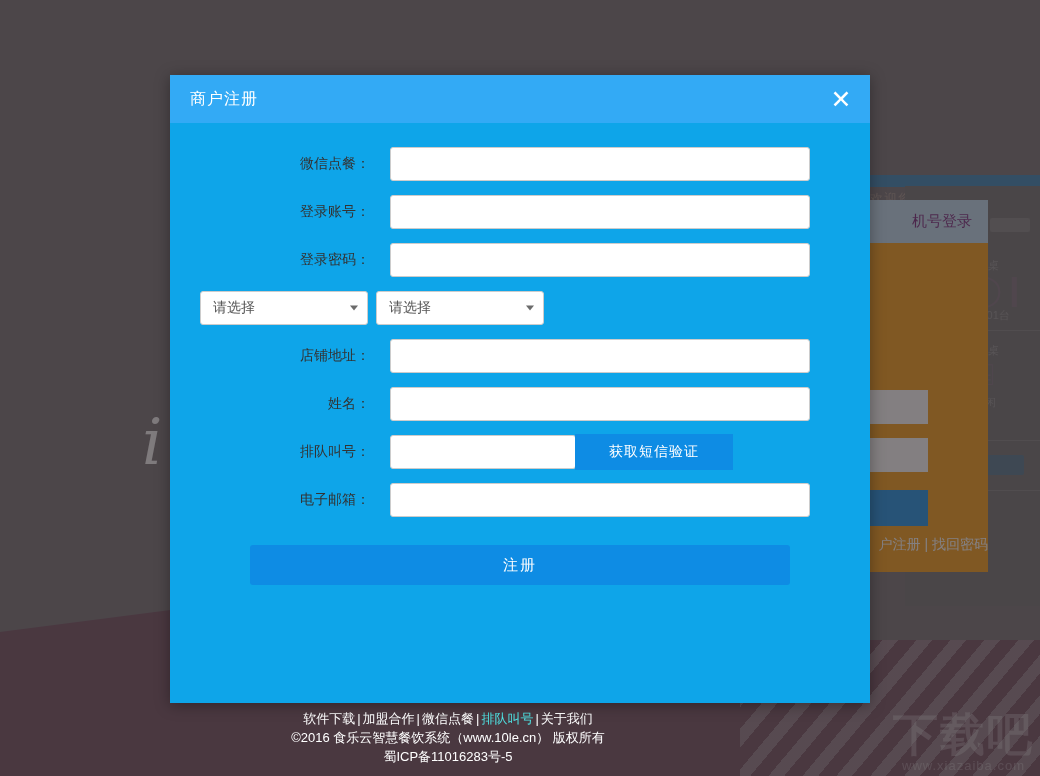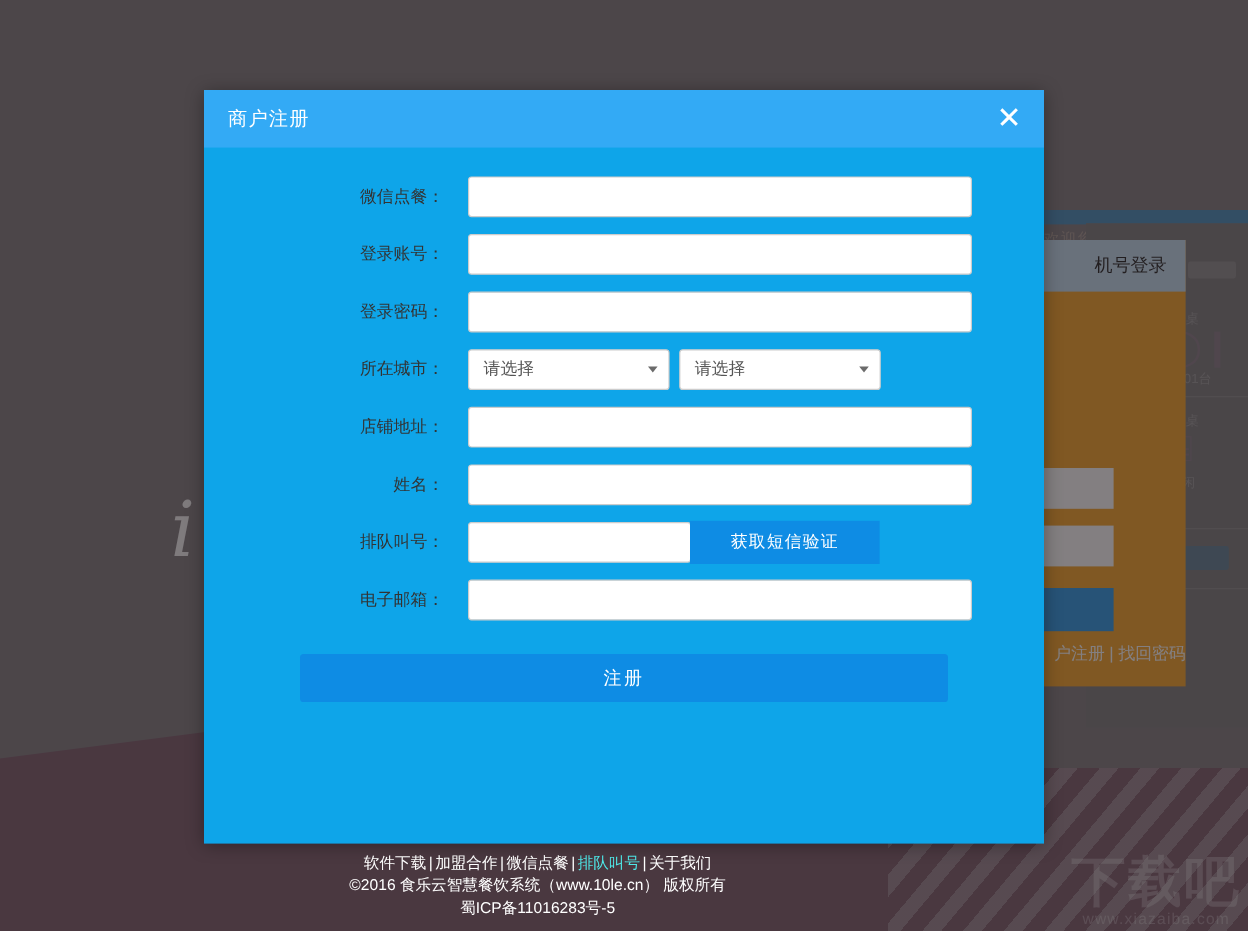--- a/index.html
+++ b/index.html
@@ -120,21 +120,21 @@
   .bg-login-tabbar {
     position: absolute;
     left: 0; top: 0;
     width: 246px; height: 43px;
     background: #bcd9ee;
   }
   .bg-login-tab-label {
     position: absolute;
     right: 16px; top: 12px;
     font-size: 15px;
-    color: #000000;
+    color: #701a75;
     white-space: nowrap;
   }
   .bg-login-field {
     position: absolute;
     right: 60px;
     width: 190px; height: 34px;
     background: #ffffff;
   }
   .bg-login-btn {
     position: absolute;
@@ -467,21 +467,20 @@
       </div>
 
       <div class="form-row">
         <div class="form-label">登录密码：</div>
         <div class="form-control">
           <input class="text-input" type="password" value="" style="">
         </div>
       </div>
 
       <div class="form-row">
-        <div class="form-label">所在城市：</div>
         <div class="form-control">
           <div class="select-wrap">
             <div class="select-box">请选择</div>
             <span class="select-caret"></span>
           </div>
           <div class="select-wrap">
             <div class="select-box">请选择</div>
             <span class="select-caret"></span>
           </div>
         </div>

